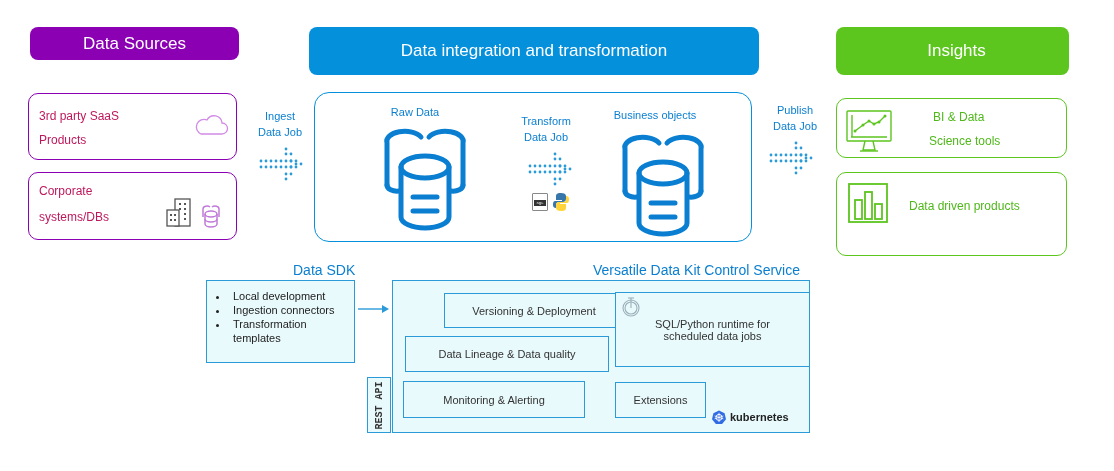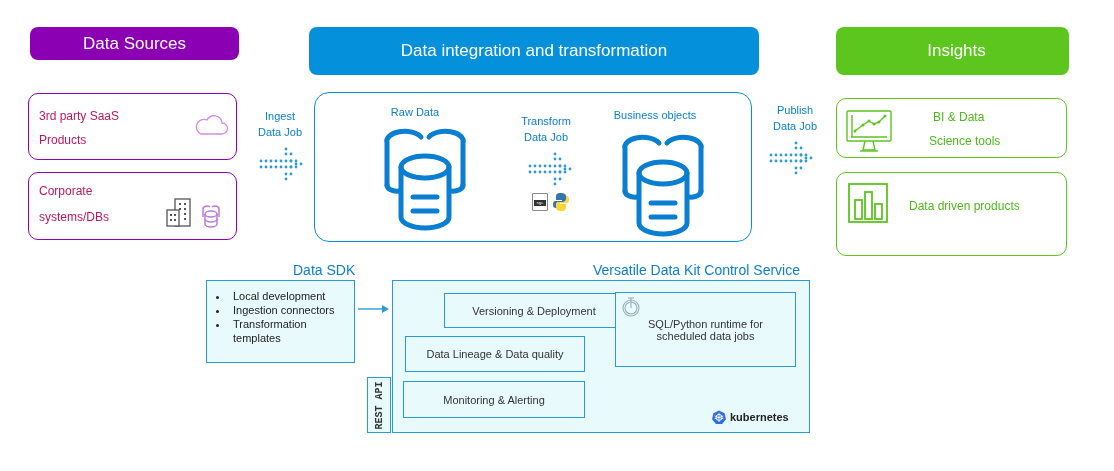--- a/index.html
+++ b/index.html
@@ -265,33 +265,34 @@
   <path d="M0 5 H26" stroke="#2a9bd8" stroke-width="1.4"></path>
     <path d="M24 1 L31 5 L24 9 Z" fill="#2a9bd8"></path>
 </svg>
 
 <div class="abs title-blue" style="left:593px;top:262px;">Versatile Data Kit Control Service</div>
 <div class="abs rest" style="left:367px;top:377px;width:24px;height:56px;">
   <span>REST API</span>
 </div>
 <div class="abs teal" style="left:392px;top:280px;width:418px;height:153px;">
   <div class="abs box" style="left:11px;top:12px;width:180px;height:35px;margin-left:40px;">Versioning &amp; Deployment</div>
-  <div class="abs box" style="left:12px;top:55px;width:180px;height:36px;">Data Lineage &amp; Data quality</div>
+  <div class="abs box" style="left:12px;top:55px;width:204px;height:36px;">Data Lineage &amp; Data quality</div>
   <div class="abs box" style="left:10px;top:100px;width:182px;height:37px;">Monitoring &amp; Alerting</div>
-  <div class="abs box" style="left:222px;top:11px;width:181px;height:75px;padding:8px 20px;">
+  <div class="abs box" style="left:222px;top:11px;width:195px;height:75px;padding:8px 20px;">
     <svg class="abs" style="left:4px;top:2px;" width="22" height="22" viewBox="0 0 22 22">
       <g fill="none" stroke="#9bb0b8" stroke-width="1.1">
           <circle cx="11" cy="13" r="8"></circle>
           <circle cx="11" cy="13" r="6"></circle>
           <path d="M8 3 H14"></path>
           <path d="M11 3 V13"></path>
         </g>
     </svg>
     <span>SQL/Python runtime for scheduled data jobs</span>
   </div>
+  <div class="abs box" style="left:222px;top:101px;width:91px;height:36px;">Extensions</div>
   <div class="abs" style="left:319px;top:129px;display:flex;align-items:center;gap:4px;">
     <svg width="14" height="14" viewBox="0 0 14 14">
       <path d="M7 0.5 L12.6 3.2 L14 9.3 L10.1 14 H3.9 L0 9.3 L1.4 3.2 Z" fill="#326ce5"></path>
       <circle cx="7" cy="7.4" r="3" fill="none" stroke="#fff" stroke-width="1"></circle>
       <g stroke="#fff" stroke-width="0.8">
           <path d="M7 2.8 V12"></path>
           <path d="M2.6 6 L11.4 8.8"></path>
           <path d="M11.4 6 L2.6 8.8"></path>
         </g>
     </svg>

